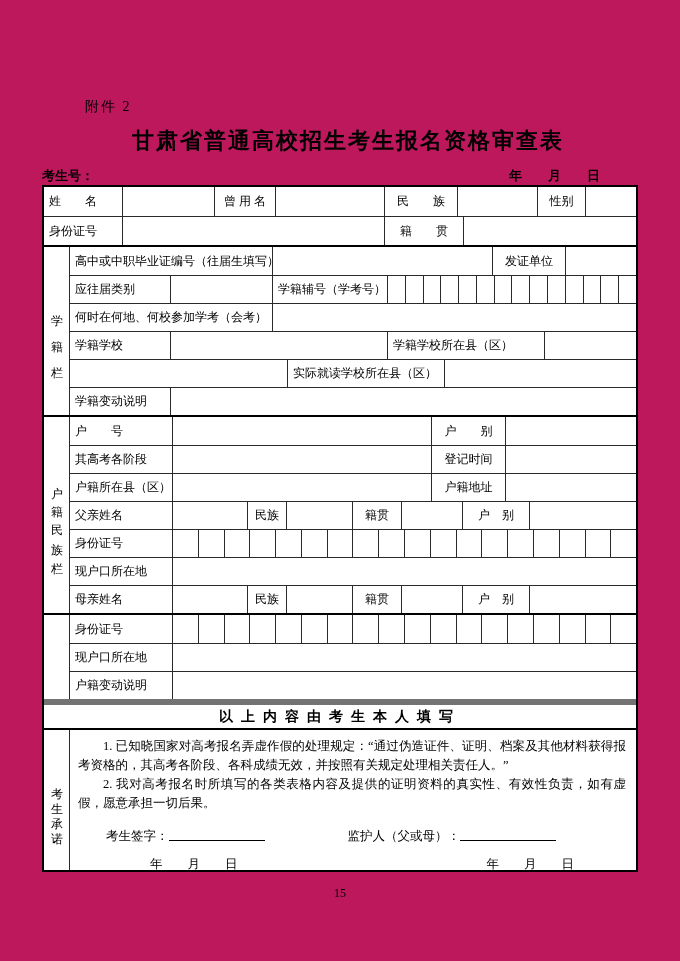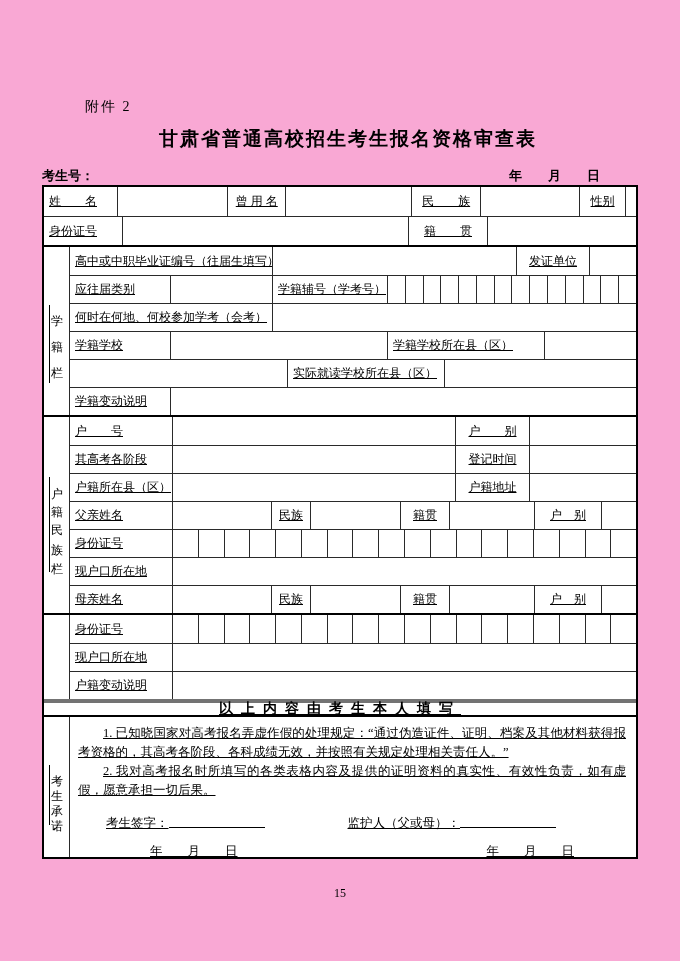--- a/index.html
+++ b/index.html
@@ -2,56 +2,56 @@
 <html><head>
 <meta charset="utf-8">
 <style>
   * { box-sizing: border-box; margin: 0; padding: 0; }
   html,body { background:#ffffff; }
   body {
     width: 680px; height: 961px;
     font-family: "Liberation Serif", serif;
     color: #000;
   }
-  .page { position: relative; width: 680px; height: 961px; background:#f9a8d4; overflow: hidden; }
+  .page { position: relative; width: 680px; height: 961px; background:#be185d; overflow: hidden; }
 
   .attachment { position: absolute; left: 85px; top: 98px; font-size: 14px; letter-spacing: 2px; }
   .title { position: absolute; left: 0; top: 126px; width: 100%; text-align: center;
-           font-size: 19px; font-weight: bold; letter-spacing: 2px; padding-left: 16px; }
+           font-size: 22px; font-weight: bold; letter-spacing: 2px; padding-left: 16px; }
   .candidate-line { position: absolute; left: 42px; top: 167px; width: 596px;
                     display: flex; justify-content: space-between; font-size: 13px; font-weight: bold; }
   .candidate-line .hdr-date { padding-right: 38px; font-weight: bold; }
 
-  .table { position: absolute; left: 42px; top: 185px; width: 596px; border: 2px solid #000; background:#fff;text-decoration:underline; }
+  .table { position: absolute; left: 42px; top: 185px; width: 596px; border: 2px solid #000; background:#fff; }
 
   .row { display: flex; border-top: 1px solid #2a2a2a; }
   .table > .row:first-child { border-top: none; }
   .h29 { height: 29px; } .h28 { height: 28px; }
 
   .c { border-left: 1px solid #2a2a2a; display: flex; align-items: center;
        padding: 0 5px; font-size: 12px; white-space: nowrap; overflow: hidden; }
   .row > .c:first-child { border-left: none; }
-  .ctr { justify-content: center; padding: 0 8px; margin-left: 24px; }
+  .ctr { justify-content: center; padding: 0 8px; }
   .fx { flex: 1; }
   .p0 { padding: 0; }
 
   .section { display: flex; border-top: 2px solid #000; }
   .side { width: 26px; border-right: 1px solid #2a2a2a; display: flex; align-items: center; justify-content: center; }
   .vtext { writing-mode: vertical-lr; text-orientation: upright; font-size: 12px; }
   .ls-school { letter-spacing: 26px; padding-top: 26px; }
   .ls-hh { letter-spacing: 19px; padding-top: 19px; }
   .ls-pledge { letter-spacing: 15px; padding-top: 15px; }
   .rows { flex: 1; display: flex; flex-direction: column; }
   .rows > .row:first-child { border-top: none; }
 
   .digits { display: flex; flex: 1; height: 100%; }
   .digits .d { flex: 1; border-left: 1px solid #2a2a2a; }
   .digits .d:first-child { border-left: none; }
 
-  .notice { height: 16px; border-top: 4px solid #737373; display: flex; align-items: center; justify-content: center;
+  .notice { height: 29px; border-top: 6px solid #737373; display: flex; align-items: center; justify-content: center;
             font-weight: bold; font-size: 14px; letter-spacing: 8px; }
 
   .pledge-section { height: 142px; border-top: 2px solid #000; }
   .pledge-body { flex: 1; padding: 7px 10px 0 8px; font-size: 12.5px; }
   .pledge-body p { text-indent: 2em; line-height: 19px; text-align: justify; white-space: normal; }
   .sig-row { display: flex; margin-top: 15px; padding-left: 28px; font-size: 12.5px; }
   .uline { display: inline-block; width: 96px; border-bottom: 1px solid #000; height: 13px; }
   .sig-guardian { margin-left: 83px; }
   .date-row { display: flex; justify-content: space-between; margin-top: 11px; padding: 0 52px 0 72px; font-size: 12.5px; }
 

